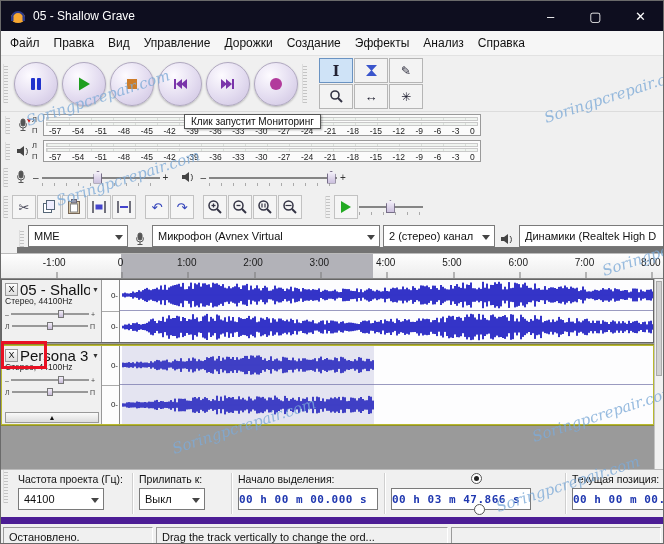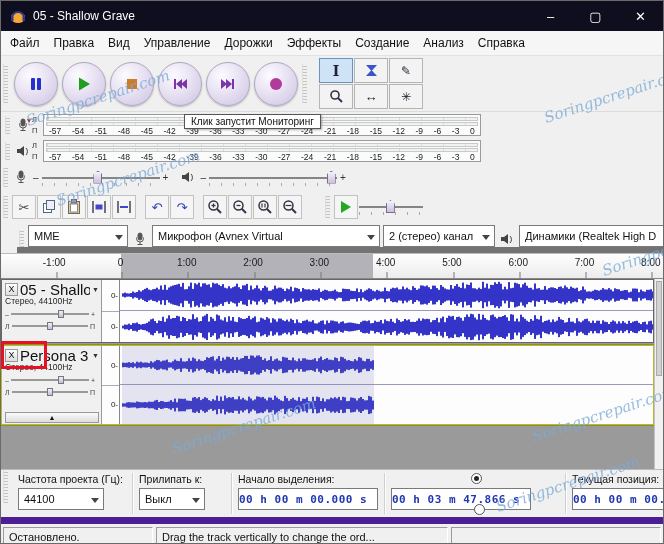--- a/index.html
+++ b/index.html
@@ -139,22 +139,22 @@
     <span class="wctl">▢</span>
     <span class="wctl">✕</span>
   </div>
 
   <div class="menubar">
       <span class="menu-item">Файл</span>
       <span class="menu-item">Правка</span>
       <span class="menu-item">Вид</span>
       <span class="menu-item">Управление</span>
       <span class="menu-item">Дорожки</span>
+      <span class="menu-item">Создание</span>
       <span class="menu-item">Эффекты</span>
-      <span class="menu-item">Создание</span>
       <span class="menu-item">Анализ</span>
       <span class="menu-item">Справка</span>
     </div>
 
   <div class="toolbar1">
     <div class="grip"></div>
     <div class="tbtn">
       <svg width="18" height="18">
           <rect x="4" y="3" width="4" height="12" rx="1" fill="#2233cc"></rect>
           <rect x="10" y="3" width="4" height="12" rx="1" fill="#2233cc"></rect>

